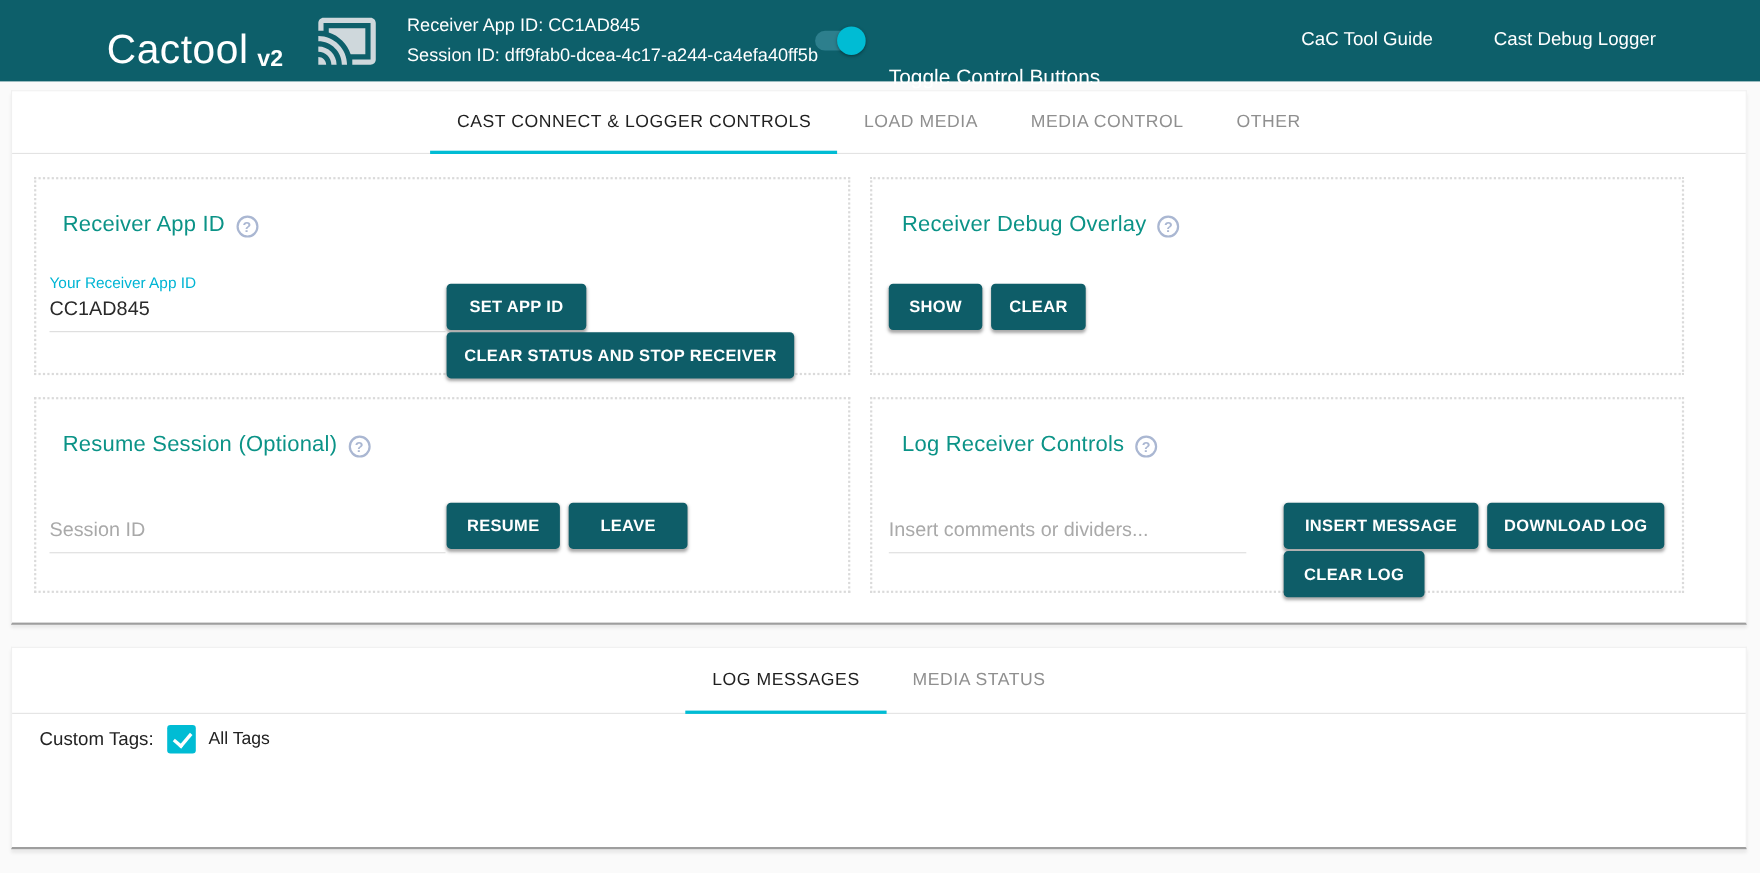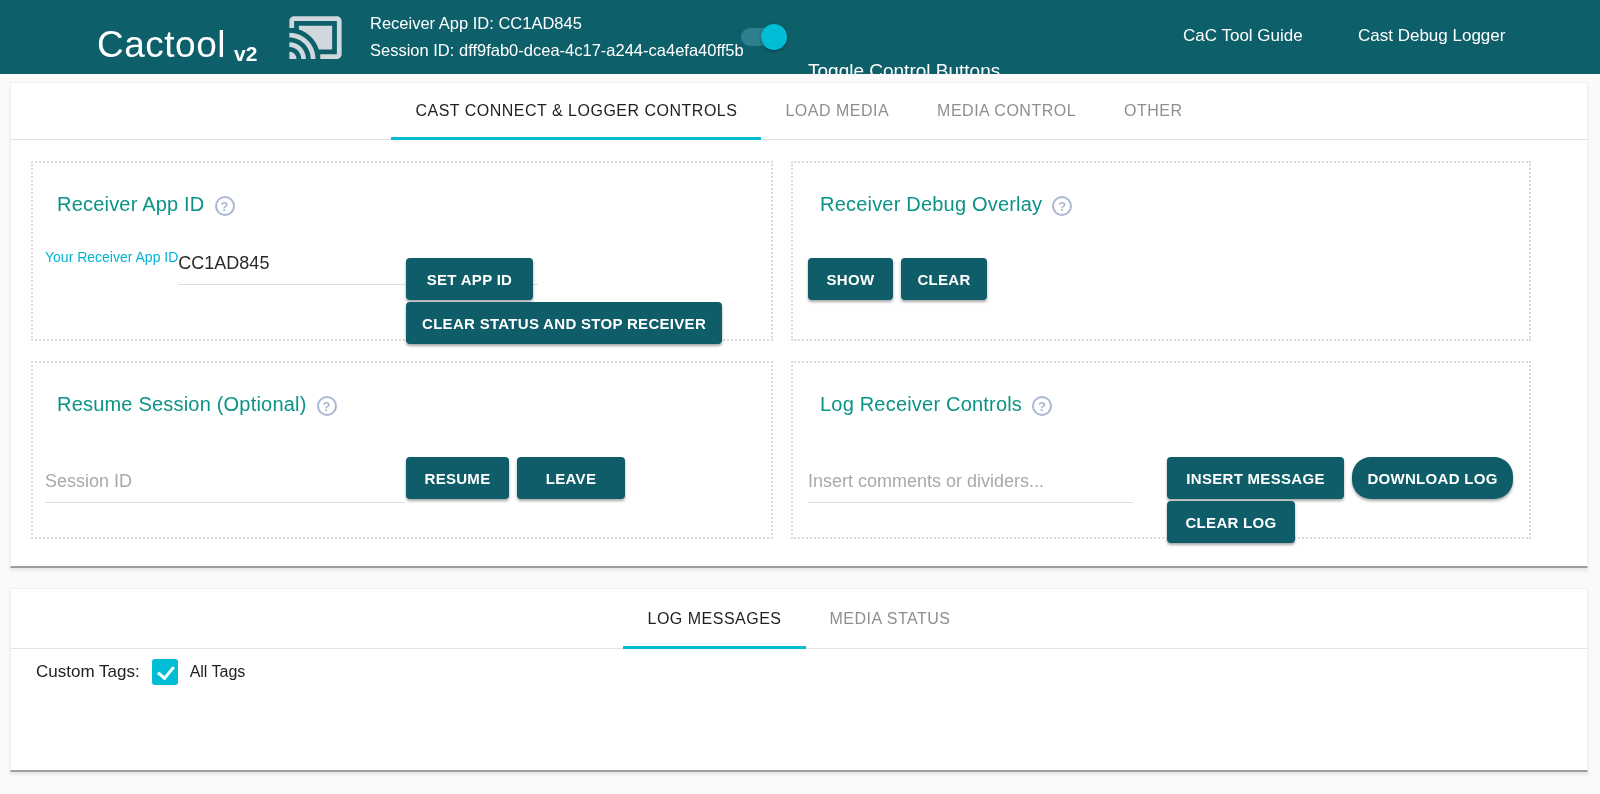--- a/index.html
+++ b/index.html
@@ -66,21 +66,21 @@
     font-size:20px; color:#0b9387; letter-spacing:0.2px;margin-left:12px;
   }
   .panel.right .panel-title { left:15px; }
   .help {
     width:20px; height:20px; border-radius:50%;
     border:2px solid #aab7d2; color:#aab7d2;
     font-size:13px; font-weight:bold; line-height:17px; text-align:center;
     margin-left:10px; margin-top:-4px; cursor:pointer; flex:0 0 auto;
   }
 
-  .mat-field { position:absolute; display:flex; }
+  .mat-field { position:absolute; display:flex; flex-direction:column; }
   .mat-label { font-size:14px; color:#00b5d4; margin-bottom:1px; }
   .mat-input {
     border:none; border-bottom:1px solid #dcdcdc; outline:none; background:transparent;
     font-family:inherit; font-size:18px; color:#2a2a2a; padding:4px 0 10px; width:360px;
   }
   .mat-input::placeholder { color:#a9a9a9; opacity:1; }
 
   .btn {
     position:absolute; height:42px; padding:0 16px;
     display:flex; align-items:center; justify-content:center;
@@ -174,21 +174,21 @@
 
     <div class="panel right">
       <div class="panel-title">
         <span>Log Receiver Controls</span>
         <span class="help">?</span>
       </div>
       <div class="mat-field" style="left:15px; top:104px;">
         <input class="mat-input" style="width: 325px;" type="text" placeholder="Insert comments or dividers...">
       </div>
       <button class="btn" style="left:374px; top:80px; width:177px;">INSERT MESSAGE</button>
-      <button class="btn" style="left:559px; top:80px; width:161px;border-radius:19px;">DOWNLOAD LOG</button>
+      <button class="btn" style="left:559px; top:80px; width:161px;">DOWNLOAD LOG</button>
       <button class="btn" style="left:374px; top:124px; width:128px;">CLEAR LOG</button>
     </div>
 
   </div>
 </div>
 
 <div class="card card2">
   <div class="tabbar">
     <div class="tab active">LOG MESSAGES</div>
     <div class="tab">MEDIA STATUS</div>

